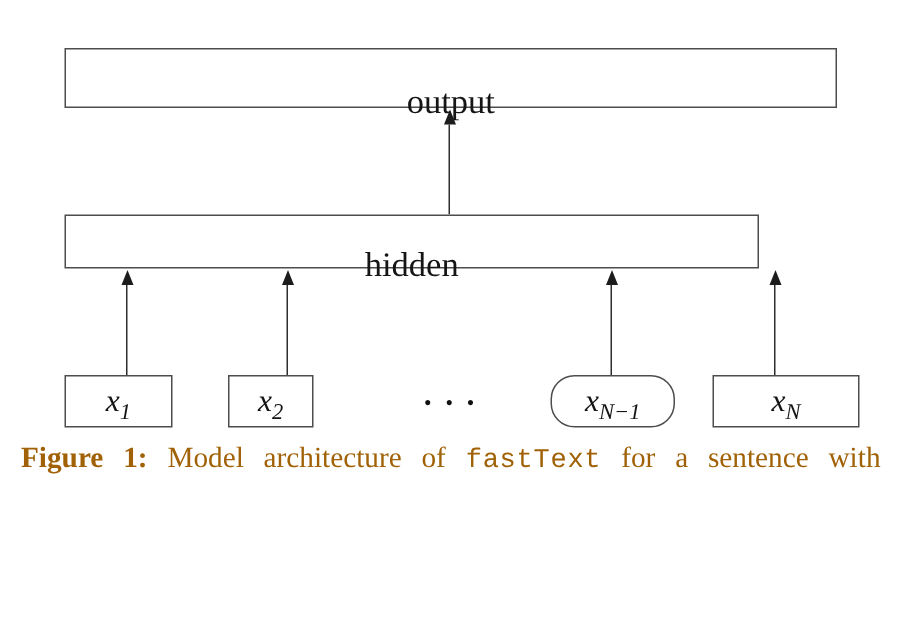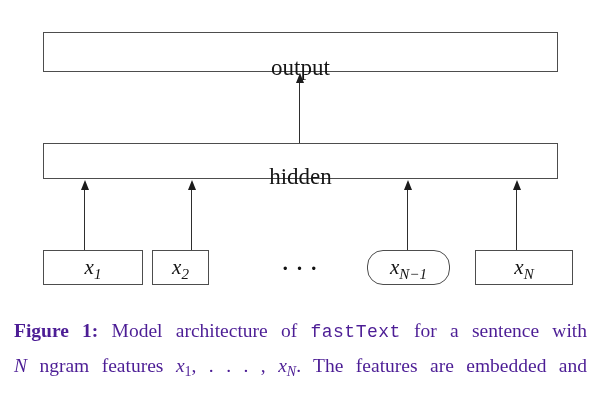--- a/index.html
+++ b/index.html
@@ -19,24 +19,24 @@
     border: 1.5px solid #4d4d4d;
     background: #ffffff;
     box-sizing: border-box;
     display: flex;
     align-items: center;
     justify-content: center;
   }
   .layer-label { font-size: 23px; line-height: 1; color: #151515; margin-top: 31px; }
 
   .output-box { left: 43px; top: 32px;  width: 515px; height: 40px; }
-  .hidden-box { left: 43px; top: 143px; width: 515px; height: 36px; }
+  .hidden-box { left: 43px; top: 143px; width: 463px; height: 36px; }
 
   .input-box { top: 250px; height: 35px; }
-  .input-x1  { left: 43px;  width: 100px; }
+  .input-x1  { left: 43px;  width: 72px; }
   .input-x2  { left: 152px; width: 57px; }
   .input-xn1 { left: 367px; width: 83px; border-radius: 16px; }
   .input-xn  { left: 475px; width: 98px; }
 
   .math { font-style: italic; font-size: 21px; line-height: 1; }
   .math sub {
     font-size: 15px;
     font-style: italic;
     vertical-align: baseline;
     position: relative;
@@ -72,24 +72,24 @@
 
   .arrow-center { left: 295px; top: 73px;  height: 70px; }
   .arrow-x1     { left: 80px;  top: 180px; height: 70px; }
   .arrow-x2     { left: 187px; top: 180px; height: 70px; }
   .arrow-xn1    { left: 403px; top: 180px; height: 70px; }
   .arrow-xn     { left: 512px; top: 180px; height: 70px; }
 
   
   .caption {
     position: absolute;
-    left: 14px; top: 314px; width: 573px;
+    left: 14px; top: 289px; width: 573px;
     font-size: 19.5px;
     line-height: 33px;
-    color: #4c1d95;
+    color: #a16207;
   }
   .cap-line { display: block; }
   .cap-justify { text-align: justify; text-align-last: justify; }
   .caption b { font-weight: 700; }
   .caption .mono {
     font-family: "Liberation Mono", "DejaVu Sans Mono", monospace;
     font-size: 18px;
     letter-spacing: 0.5px;
   }
   .caption i { font-style: italic; }
@@ -151,16 +151,15 @@
     <div class="box input-box input-xn1">
       <span class="math"><i>x</i><sub>N−1</sub></span>
     </div>
     <div class="box input-box input-xn">
       <span class="math"><i>x</i><sub>N</sub></span>
     </div>
   </div>
 
   <div class="caption">
     <span class="cap-line cap-justify"><b>Figure 1:</b><span> Model architecture of </span><span class="mono">fastText</span><span> for a sentence with</span></span>
-    <span class="cap-line cap-justify"><i>N</i><span> ngram features </span><i>x</i><sub>1</sub><span>, . . . , </span><i>x</i><sub><i>N</i></sub><span>. The features are embedded and</span></span>
   </div>
 
 </div>
 
 </body></html>

